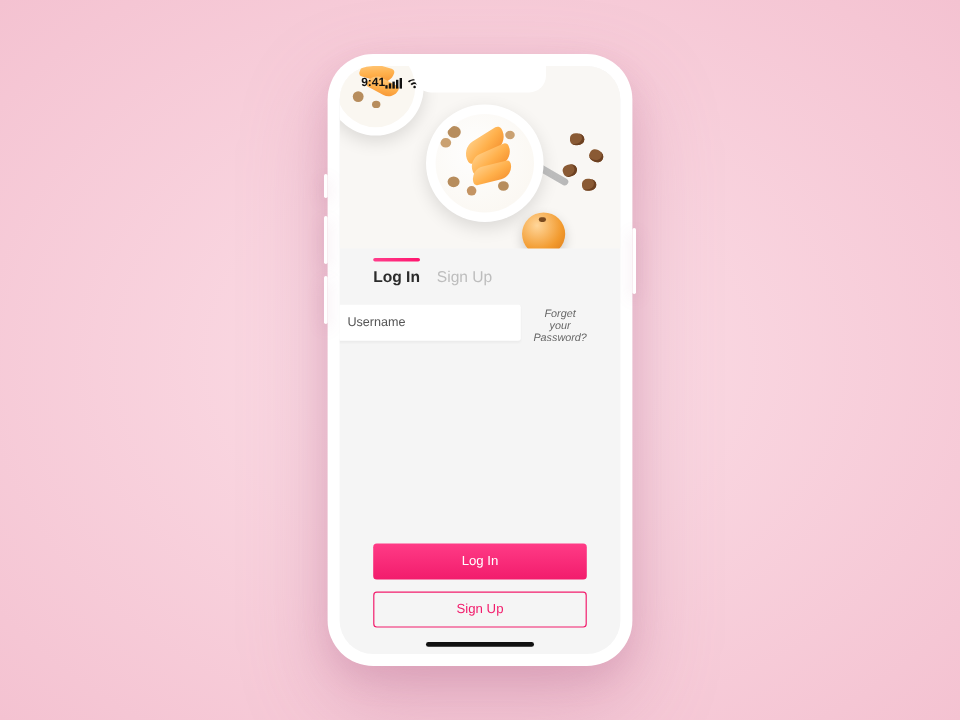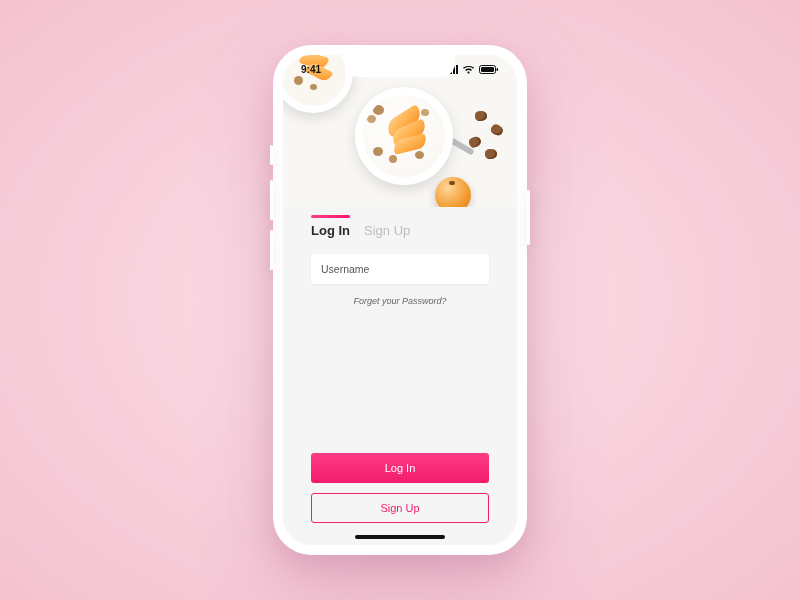--- a/index.html
+++ b/index.html
@@ -32,21 +32,21 @@
       display: flex; flex-direction: column;
     }
     .notch {
       position: absolute; top: 0; left: 50%; transform: translateX(-50%);
       width: 110px; height: 22px; background: #fff;
       border-bottom-left-radius: 14px; border-bottom-right-radius: 14px;
       z-index: 100;
     }
     .status-bar {
       position: absolute; top: 0; left: 0; right: 0; height: 28px;
-      display: flex; align-items: center; justify-content: space-between;
+      display: flex; align-items: center; 
       padding: 0 18px; z-index: 90;
       font-size: 10px; font-weight: 600; color: #111;
     }
     .status-right { display:flex; align-items:center; gap:4px; }
     .signal-icon, .wifi-icon, .battery-icon { display:inline-block; }
     .signal-icon svg, .wifi-icon svg, .battery-icon svg { display:block; }
 
     .hero {
       height: 152px; width: 100%;
       position: relative; background: #f9f7f4;
@@ -69,21 +69,21 @@
       display:flex; gap:14px; padding:0 28px; margin-top:8px;
       font-size:13px;
     }
     .tab { position:relative; padding-top:8px; cursor:pointer; color:#bdbdbd; font-weight:500; }
     .tab.active { color:#2b2b2b; font-weight:600; }
     .tab.active::before {
       content:""; position:absolute; top:0; left:0; right:0; height:3px;
       background:linear-gradient(90deg,#ff3d8b,#ff156e); border-radius:2px;
     }
 
-    .form { padding:16px 28px 0; display:flex; flex-direction:column; gap:10px;justify-content:flex-end; }
+    .form { padding:16px 28px 0; display:flex; flex-direction:row; gap:10px;justify-content:flex-end; }
     .input {
       height:30px; background:#fff; border:none; border-radius:2px;
       padding:0 10px; font-size:10.5px; color:#333; outline:none;
       box-shadow:0 1px 2px rgba(0,0,0,.04);
     }
     .input::placeholder { color:#555; }
     .forgot { text-align:center; font-size:9px; color:#666; margin-top:2px; cursor:pointer;font-style:italic; }
 
     .actions { margin-top:auto; padding:0 28px 22px; display:flex; flex-direction:column; gap:10px; }
     .btn { height:30px; border-radius:3px; font-size:11px; display:flex; align-items:center; justify-content:center; cursor:pointer; }

